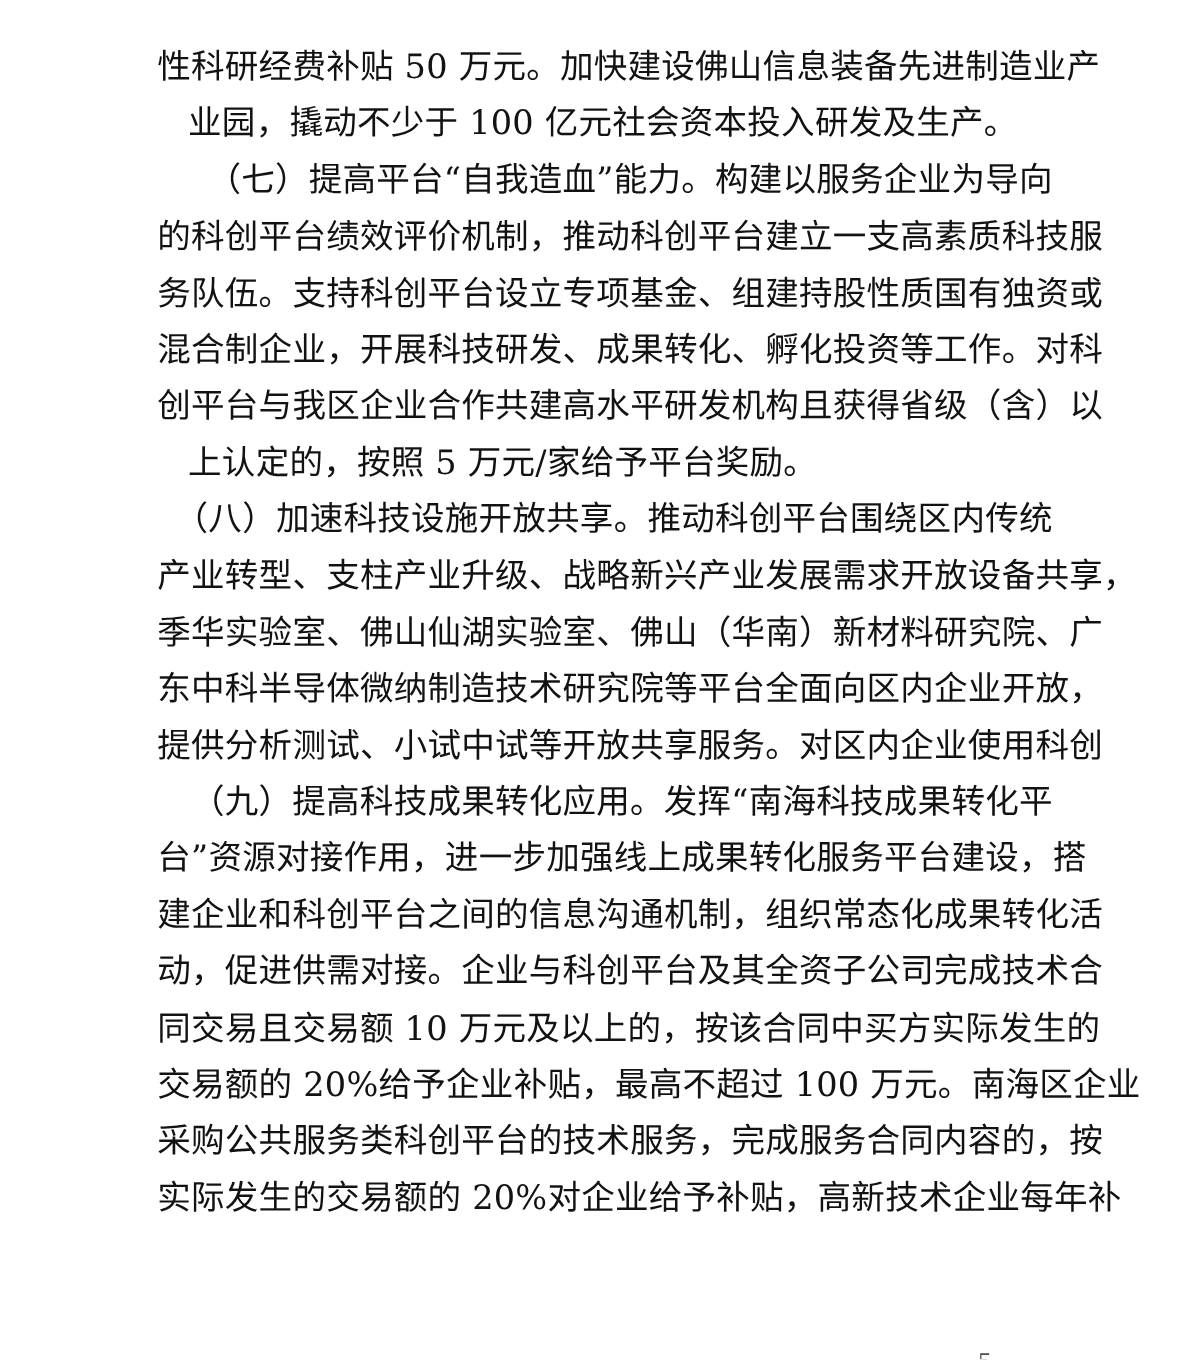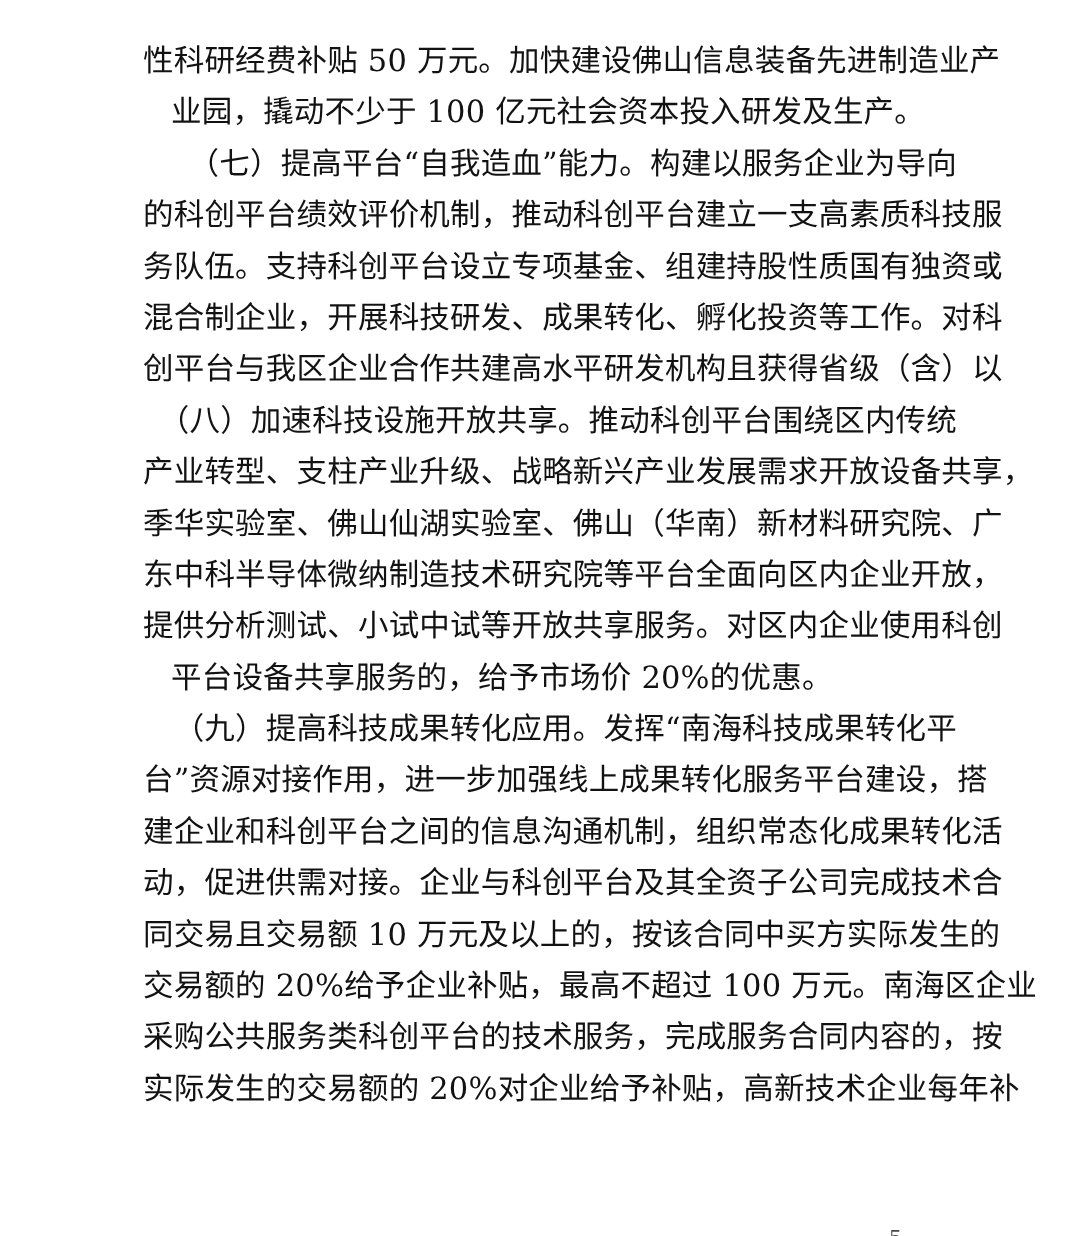--- a/index.html
+++ b/index.html
@@ -84,28 +84,28 @@
       <div class="doc-paragraph">
         <div class="doc-line justify"><span>性</span><span>科</span><span>研</span><span>经</span><span>费</span><span>补</span><span>贴</span><span> </span><span>5</span><span>0</span><span> </span><span>万</span><span>元</span><span>。</span><span>加</span><span>快</span><span>建</span><span>设</span><span>佛</span><span>山</span><span>信</span><span>息</span><span>装</span><span>备</span><span>先</span><span>进</span><span>制</span><span>造</span><span>业</span><span>产</span></div>
         <div class="doc-line last">业园，撬动不少于 100 亿元社会资本投入研发及生产。</div>
       </div>
       <div class="doc-paragraph">
         <div class="doc-line justify"><span class="indent"></span><span>（</span><span>七</span><span>）</span><span>提</span><span>高</span><span>平</span><span>台</span><span>“</span><span>自</span><span>我</span><span>造</span><span>血</span><span>”</span><span>能</span><span>力</span><span>。</span><span>构</span><span>建</span><span>以</span><span>服</span><span>务</span><span>企</span><span>业</span><span>为</span><span>导</span><span>向</span></div>
         <div class="doc-line justify"><span>的</span><span>科</span><span>创</span><span>平</span><span>台</span><span>绩</span><span>效</span><span>评</span><span>价</span><span>机</span><span>制</span><span>，</span><span>推</span><span>动</span><span>科</span><span>创</span><span>平</span><span>台</span><span>建</span><span>立</span><span>一</span><span>支</span><span>高</span><span>素</span><span>质</span><span>科</span><span>技</span><span>服</span></div>
         <div class="doc-line justify"><span>务</span><span>队</span><span>伍</span><span>。</span><span>支</span><span>持</span><span>科</span><span>创</span><span>平</span><span>台</span><span>设</span><span>立</span><span>专</span><span>项</span><span>基</span><span>金</span><span>、</span><span>组</span><span>建</span><span>持</span><span>股</span><span>性</span><span>质</span><span>国</span><span>有</span><span>独</span><span>资</span><span>或</span></div>
         <div class="doc-line justify"><span>混</span><span>合</span><span>制</span><span>企</span><span>业</span><span>，</span><span>开</span><span>展</span><span>科</span><span>技</span><span>研</span><span>发</span><span>、</span><span>成</span><span>果</span><span>转</span><span>化</span><span>、</span><span>孵</span><span>化</span><span>投</span><span>资</span><span>等</span><span>工</span><span>作</span><span>。</span><span>对</span><span>科</span></div>
         <div class="doc-line justify"><span>创</span><span>平</span><span>台</span><span>与</span><span>我</span><span>区</span><span>企</span><span>业</span><span>合</span><span>作</span><span>共</span><span>建</span><span>高</span><span>水</span><span>平</span><span>研</span><span>发</span><span>机</span><span>构</span><span>且</span><span>获</span><span>得</span><span>省</span><span>级</span><span>（</span><span>含</span><span>）</span><span>以</span></div>
+        <div class="doc-line last">上认定的，按照 5 万元/家给予平台奖励。</div>
       </div>
       <div class="doc-paragraph">
         <div class="doc-line justify"><span class="indent"></span><span>（</span><span>八</span><span>）</span><span>加</span><span>速</span><span>科</span><span>技</span><span>设</span><span>施</span><span>开</span><span>放</span><span>共</span><span>享</span><span>。</span><span>推</span><span>动</span><span>科</span><span>创</span><span>平</span><span>台</span><span>围</span><span>绕</span><span>区</span><span>内</span><span>传</span><span>统</span></div>
         <div class="doc-line justify"><span>产</span><span>业</span><span>转</span><span>型</span><span>、</span><span>支</span><span>柱</span><span>产</span><span>业</span><span>升</span><span>级</span><span>、</span><span>战</span><span>略</span><span>新</span><span>兴</span><span>产</span><span>业</span><span>发</span><span>展</span><span>需</span><span>求</span><span>开</span><span>放</span><span>设</span><span>备</span><span>共</span><span>享</span><span>，</span></div>
         <div class="doc-line justify"><span>季</span><span>华</span><span>实</span><span>验</span><span>室</span><span>、</span><span>佛</span><span>山</span><span>仙</span><span>湖</span><span>实</span><span>验</span><span>室</span><span>、</span><span>佛</span><span>山</span><span>（</span><span>华</span><span>南</span><span>）</span><span>新</span><span>材</span><span>料</span><span>研</span><span>究</span><span>院</span><span>、</span><span>广</span></div>
         <div class="doc-line justify"><span>东</span><span>中</span><span>科</span><span>半</span><span>导</span><span>体</span><span>微</span><span>纳</span><span>制</span><span>造</span><span>技</span><span>术</span><span>研</span><span>究</span><span>院</span><span>等</span><span>平</span><span>台</span><span>全</span><span>面</span><span>向</span><span>区</span><span>内</span><span>企</span><span>业</span><span>开</span><span>放</span><span>，</span></div>
         <div class="doc-line justify"><span>提</span><span>供</span><span>分</span><span>析</span><span>测</span><span>试</span><span>、</span><span>小</span><span>试</span><span>中</span><span>试</span><span>等</span><span>开</span><span>放</span><span>共</span><span>享</span><span>服</span><span>务</span><span>。</span><span>对</span><span>区</span><span>内</span><span>企</span><span>业</span><span>使</span><span>用</span><span>科</span><span>创</span></div>
-        <div class="doc-line last">平台设备共享服务的，给予市场价 20%的优惠。</div>
       </div>
       <div class="doc-paragraph">
         <div class="doc-line justify"><span class="indent"></span><span>（</span><span>九</span><span>）</span><span>提</span><span>高</span><span>科</span><span>技</span><span>成</span><span>果</span><span>转</span><span>化</span><span>应</span><span>用</span><span>。</span><span>发</span><span>挥</span><span>“</span><span>南</span><span>海</span><span>科</span><span>技</span><span>成</span><span>果</span><span>转</span><span>化</span><span>平</span></div>
         <div class="doc-line justify"><span>台</span><span>”</span><span>资</span><span>源</span><span>对</span><span>接</span><span>作</span><span>用</span><span>，</span><span>进</span><span>一</span><span>步</span><span>加</span><span>强</span><span>线</span><span>上</span><span>成</span><span>果</span><span>转</span><span>化</span><span>服</span><span>务</span><span>平</span><span>台</span><span>建</span><span>设</span><span>，</span><span>搭</span></div>
         <div class="doc-line justify"><span>建</span><span>企</span><span>业</span><span>和</span><span>科</span><span>创</span><span>平</span><span>台</span><span>之</span><span>间</span><span>的</span><span>信</span><span>息</span><span>沟</span><span>通</span><span>机</span><span>制</span><span>，</span><span>组</span><span>织</span><span>常</span><span>态</span><span>化</span><span>成</span><span>果</span><span>转</span><span>化</span><span>活</span></div>
         <div class="doc-line justify"><span>动</span><span>，</span><span>促</span><span>进</span><span>供</span><span>需</span><span>对</span><span>接</span><span>。</span><span>企</span><span>业</span><span>与</span><span>科</span><span>创</span><span>平</span><span>台</span><span>及</span><span>其</span><span>全</span><span>资</span><span>子</span><span>公</span><span>司</span><span>完</span><span>成</span><span>技</span><span>术</span><span>合</span></div>
         <div class="doc-line justify"><span>同</span><span>交</span><span>易</span><span>且</span><span>交</span><span>易</span><span>额</span><span> </span><span>1</span><span>0</span><span> </span><span>万</span><span>元</span><span>及</span><span>以</span><span>上</span><span>的</span><span>，</span><span>按</span><span>该</span><span>合</span><span>同</span><span>中</span><span>买</span><span>方</span><span>实</span><span>际</span><span>发</span><span>生</span><span>的</span></div>
         <div class="doc-line justify"><span>交</span><span>易</span><span>额</span><span>的</span><span> </span><span>2</span><span>0</span><span>%</span><span>给</span><span>予</span><span>企</span><span>业</span><span>补</span><span>贴</span><span>，</span><span>最</span><span>高</span><span>不</span><span>超</span><span>过</span><span> </span><span>1</span><span>0</span><span>0</span><span> </span><span>万</span><span>元</span><span>。</span><span>南</span><span>海</span><span>区</span><span>企</span><span>业</span></div>
         <div class="doc-line justify"><span>采</span><span>购</span><span>公</span><span>共</span><span>服</span><span>务</span><span>类</span><span>科</span><span>创</span><span>平</span><span>台</span><span>的</span><span>技</span><span>术</span><span>服</span><span>务</span><span>，</span><span>完</span><span>成</span><span>服</span><span>务</span><span>合</span><span>同</span><span>内</span><span>容</span><span>的</span><span>，</span><span>按</span></div>
         <div class="doc-line justify"><span>实</span><span>际</span><span>发</span><span>生</span><span>的</span><span>交</span><span>易</span><span>额</span><span>的</span><span> </span><span>2</span><span>0</span><span>%</span><span>对</span><span>企</span><span>业</span><span>给</span><span>予</span><span>补</span><span>贴</span><span>，</span><span>高</span><span>新</span><span>技</span><span>术</span><span>企</span><span>业</span><span>每</span><span>年</span><span>补</span></div>

